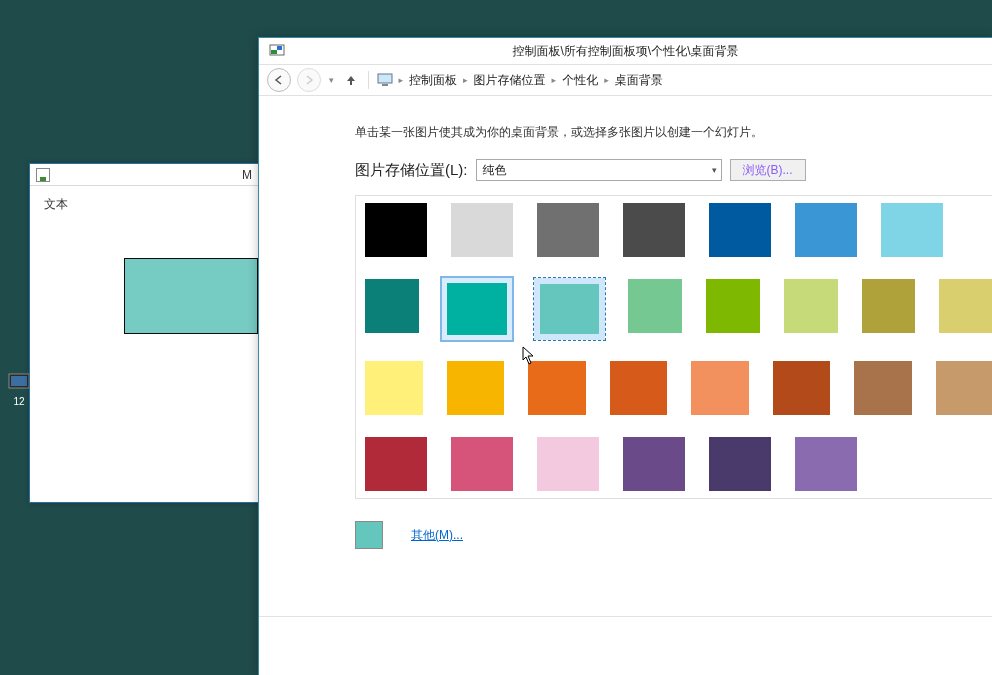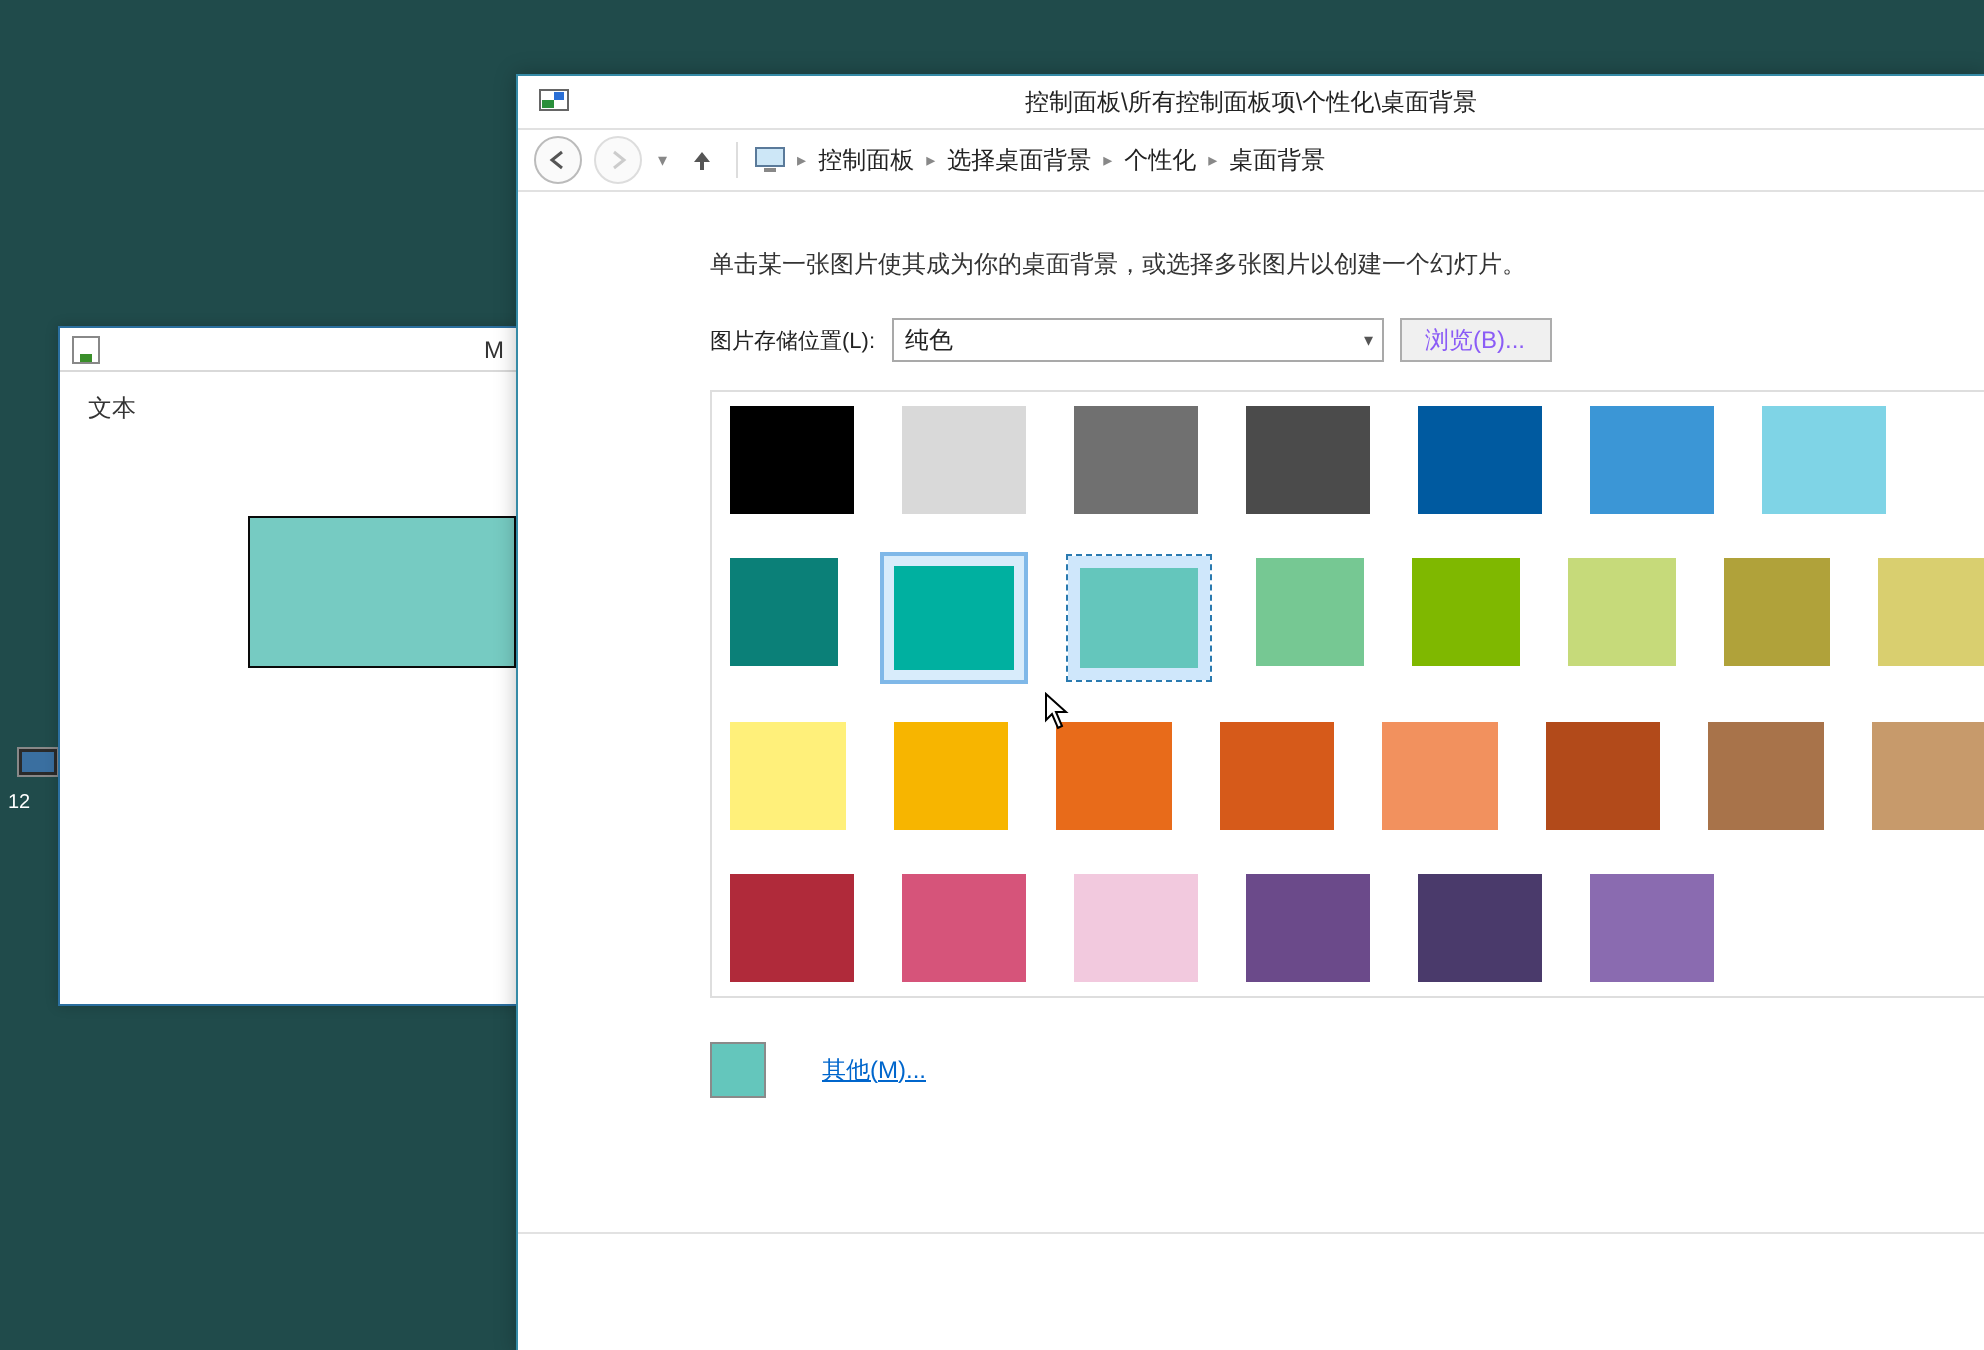--- a/index.html
+++ b/index.html
@@ -12,21 +12,21 @@
     overflow: hidden;
     position: relative;
   }
   
   .desktop-icon {
     position: absolute;
     left: 4px;
     top: 370px;
     color: #fff;
     font-size: 10px;
-    text-align: left;
+    text-align: center;
     width: 30px;
   }
   .desktop-icon .ic {
     width: 24px; height: 24px; margin: 0 auto 2px;
   }
 
   
   .window-bg {
     position: absolute;
     left: 29px;
@@ -114,21 +114,21 @@
   .content {
     flex:1;
     padding: 28px 0 0 96px;
     position: relative;
     overflow:hidden;
   }
   .h-title { color:#0b6b9d; font-size:14px; margin-bottom:10px; }
   .subtext { color:#333; font-size:12px; margin-bottom:18px; }
 
   .loc-row { display:flex;align-items:center;gap:8px;margin-bottom:14px;}
-  .loc-row label{font-size:11px;color:#222;}
+  .loc-row label{font-size:15px;color:#222;}
   .select {
     width: 246px; height: 22px; border:1px solid #a9a9a9;
     display:flex;align-items:center;justify-content:space-between;
     padding:0 4px 0 6px;background:#fff;font-size:12px;color:#222;text-align:right;
   }
   .select .arrow{font-size:9px;color:#555;}
   .btn {
     height:22px;border:1px solid #adadad;background:#f0f0f0;
     padding:0 12px;font-size:12px;color:#8b5cf6;display:flex;align-items:center;
   }
@@ -237,21 +237,21 @@
     <div class="breadcrumb">
       <div class="monicon">
         <svg viewBox="0 0 18 16">
             <rect x="1" y="2" width="14" height="9" fill="#cde7f7" stroke="#5a7a9a"></rect>
             <rect x="5" y="12" width="6" height="2" fill="#888"></rect>
           </svg>
       </div>
       <span class="chev">▸</span>
       <span class="crumb">控制面板</span>
       <span class="chev">▸</span>
-      <span class="crumb">选择桌面背景</span>
+      <span class="crumb">图片存储位置</span>
       <span class="chev">▸</span>
       <span class="crumb">个性化</span>
       <span class="chev">▸</span>
       <span class="crumb">桌面背景</span>
     </div>
   </div>
 
   <div class="content">
     <div class="subtext">单击某一张图片使其成为你的桌面背景，或选择多张图片以创建一个幻灯片。</div>
 

